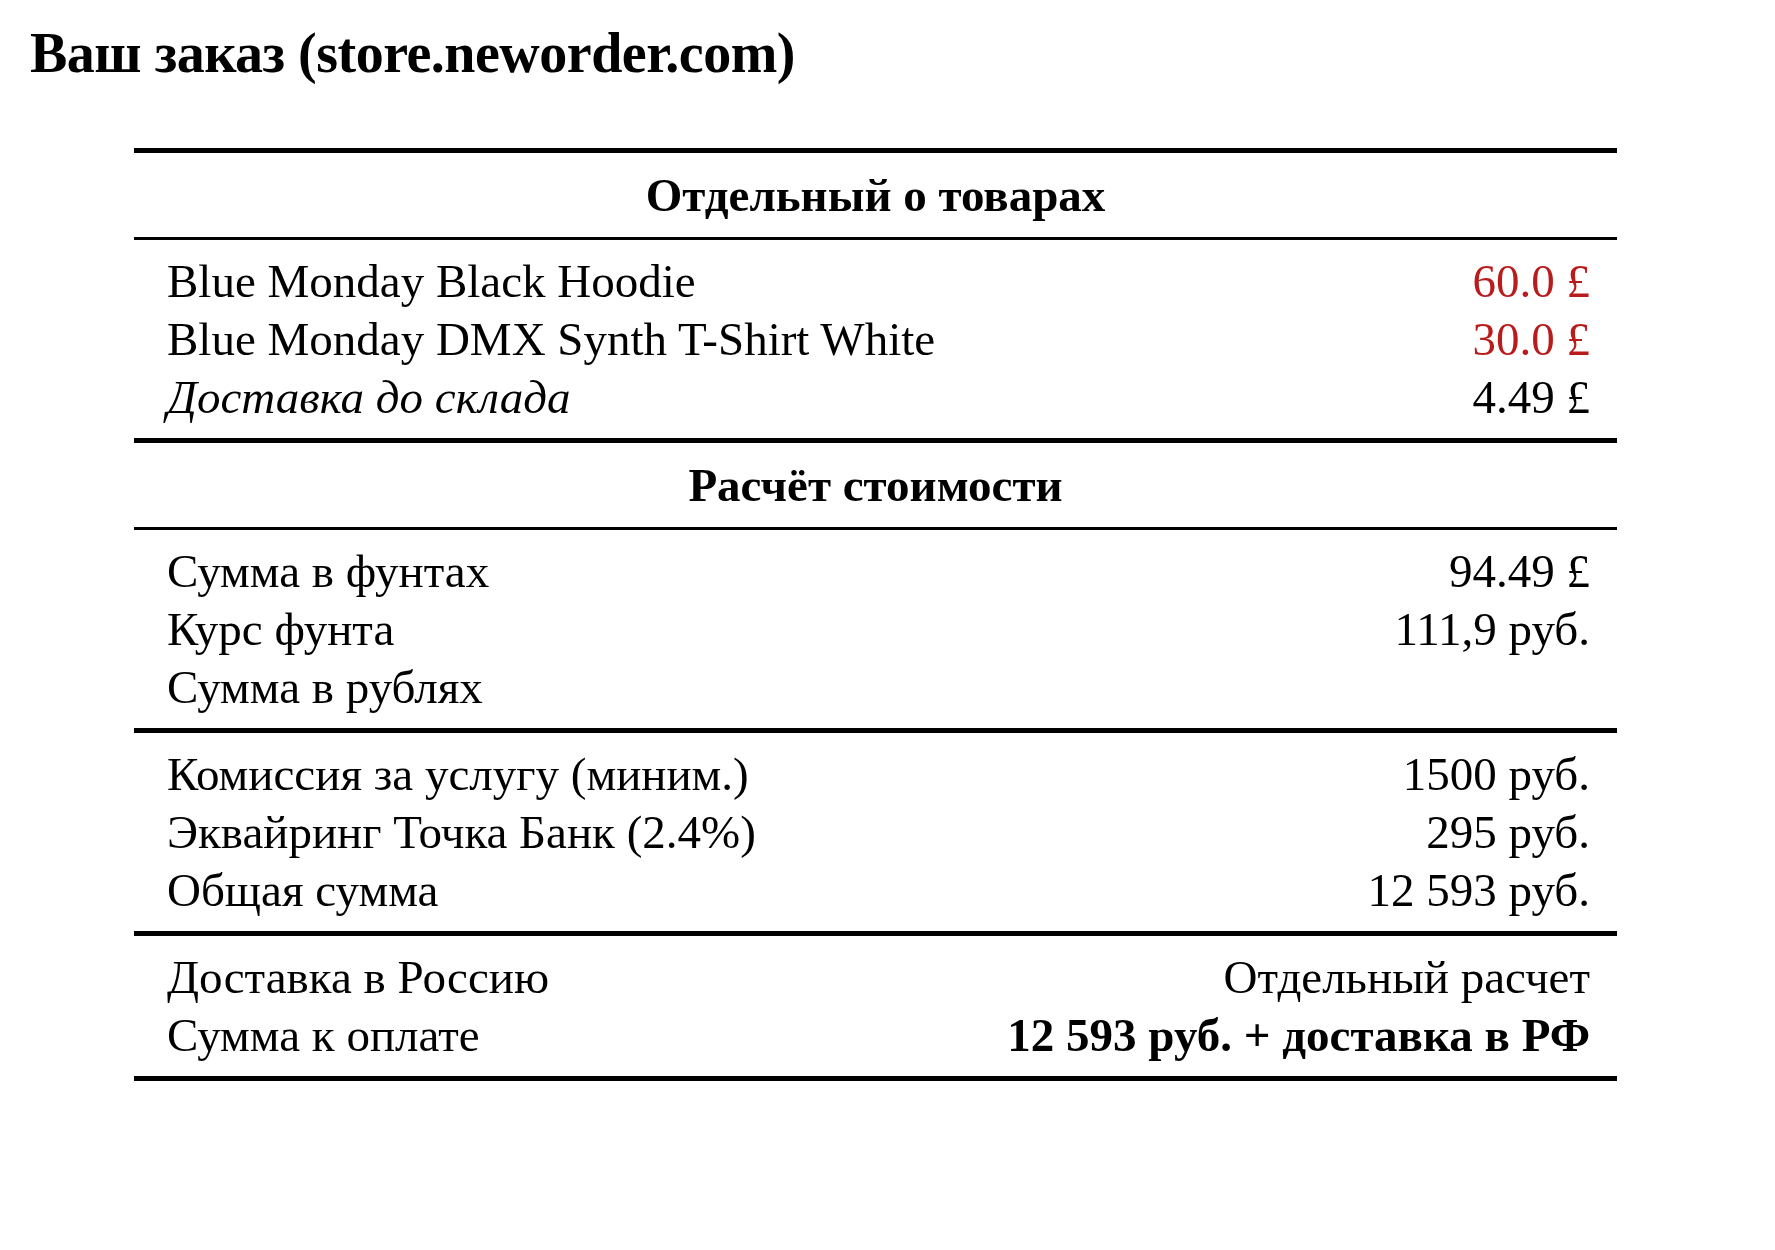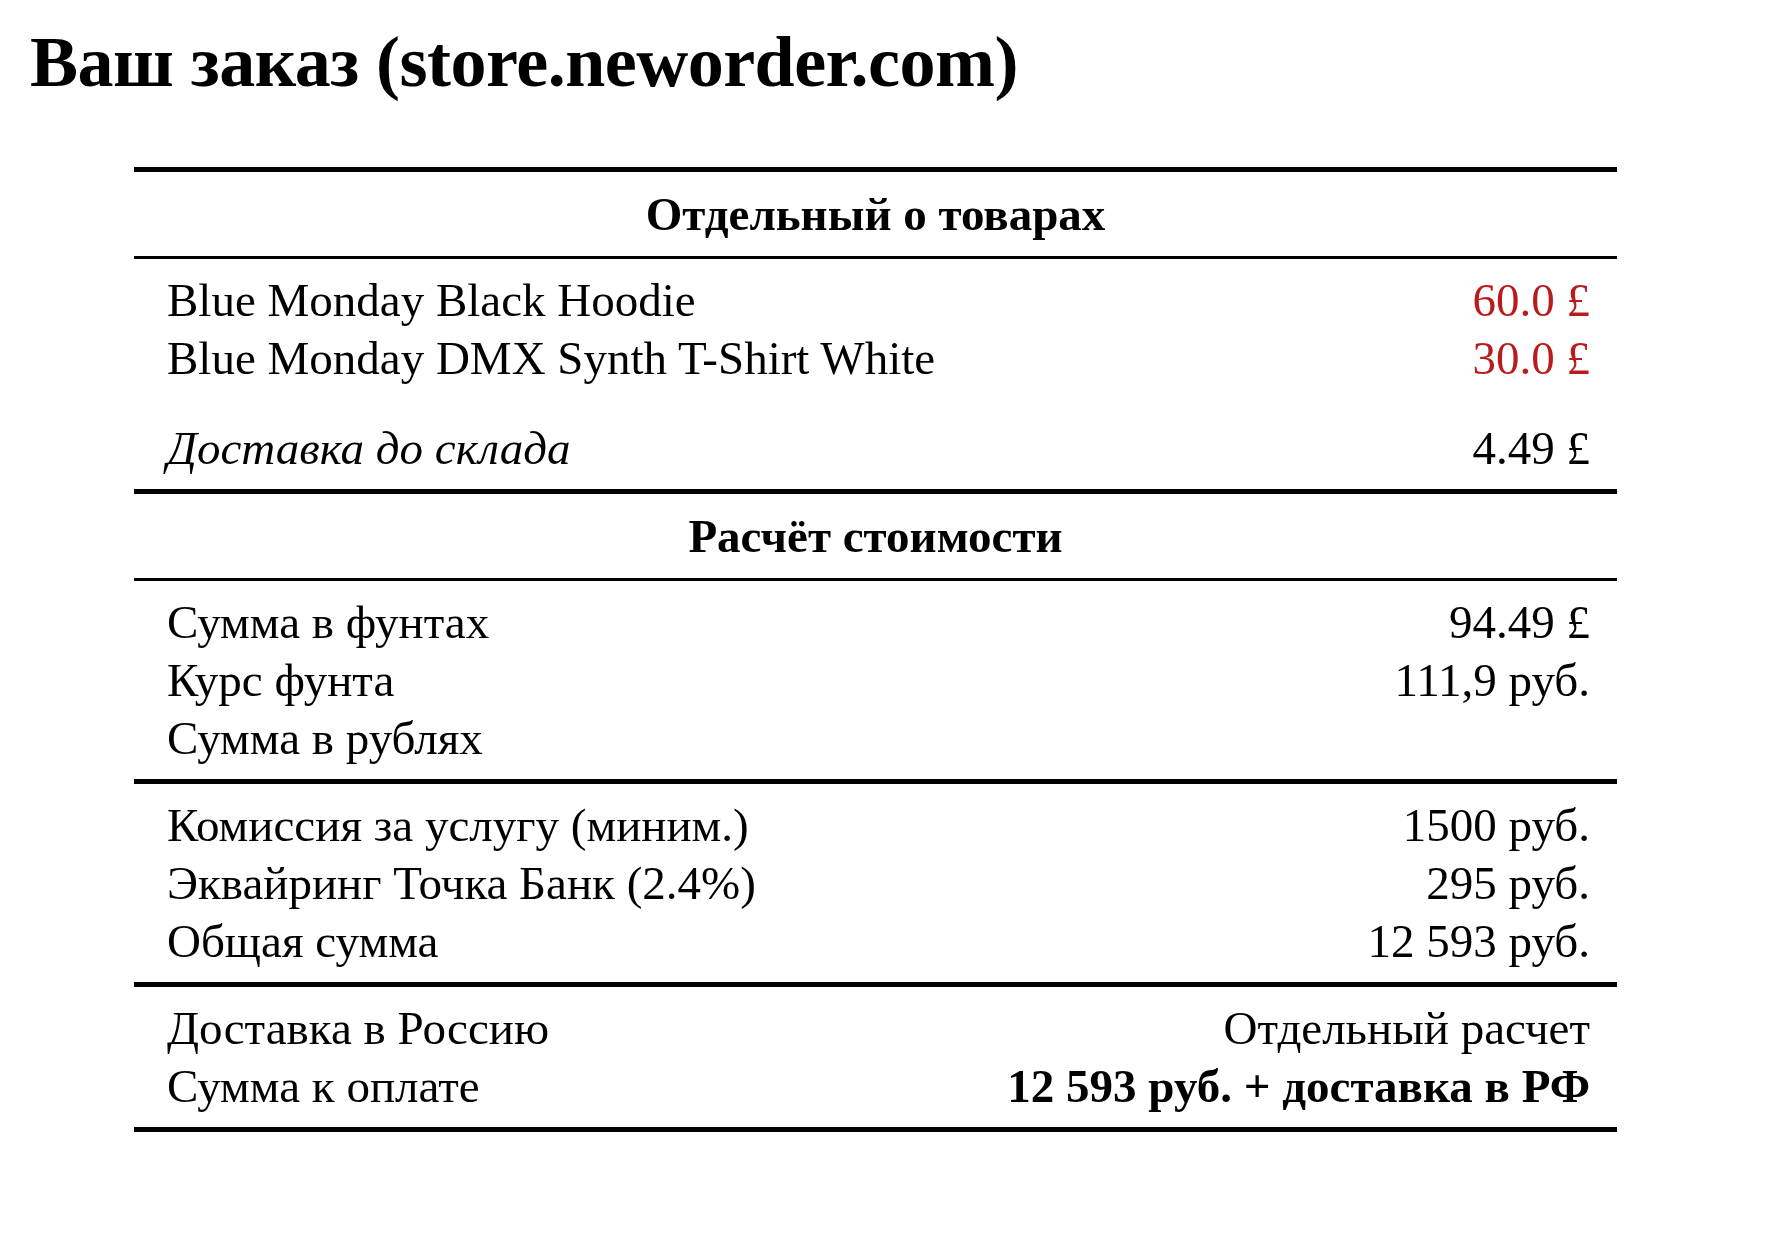--- a/index.html
+++ b/index.html
@@ -6,21 +6,21 @@
   html, body {
     margin: 0; padding: 0;
     width: 1775px; height: 1250px;
     background: #ffffff;
     color: #000000;
     font-family: "Liberation Serif", "DejaVu Serif", serif;
     overflow: hidden;
   }
   .page-title {
     margin: 20px 0 0 30px;
-    font-size: 72px;
+    font-size: 56px;
     line-height: 1.18;
     font-weight: bold;
     letter-spacing: -0.5px;
   }
   .order-table {
     margin: 62px 0 0 134px;
     width: 1483px;
     border-top: 5px solid #000;
   }
   .section-header {
@@ -38,21 +38,21 @@
   .row {
     display: flex;
     justify-content: space-between;
     align-items: baseline;
     font-size: 47px;
     line-height: 58px;
     padding: 0 27px 0 33px;
   }
   .row .label { text-align: left; }
   .row .value { text-align: right; white-space: nowrap; }
-  .italic { font-style: italic; margin-top: 32px; }
+  .italic { font-style: italic; }
   .bold { font-weight: bold; }
   .price-red { color: #b91c1c; }
 </style>
 </head>
 <body>
 
 <h1 class="page-title">Ваш заказ (store.neworder.com)</h1>
 
 <div class="order-table">
 

